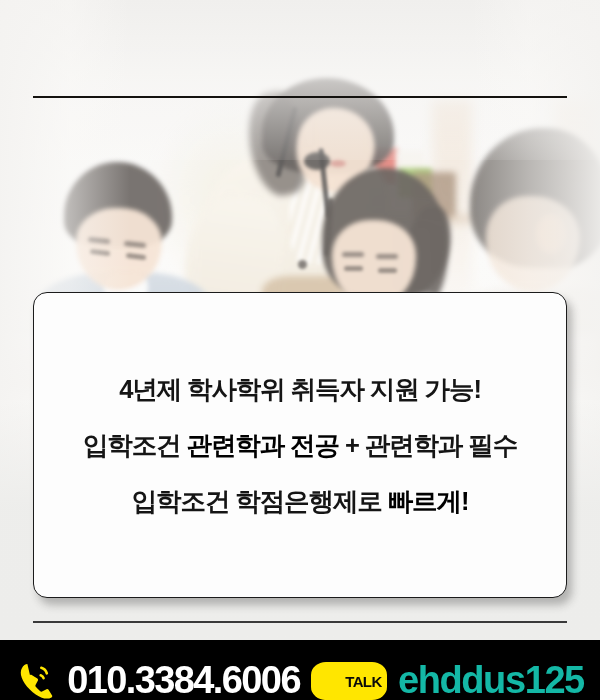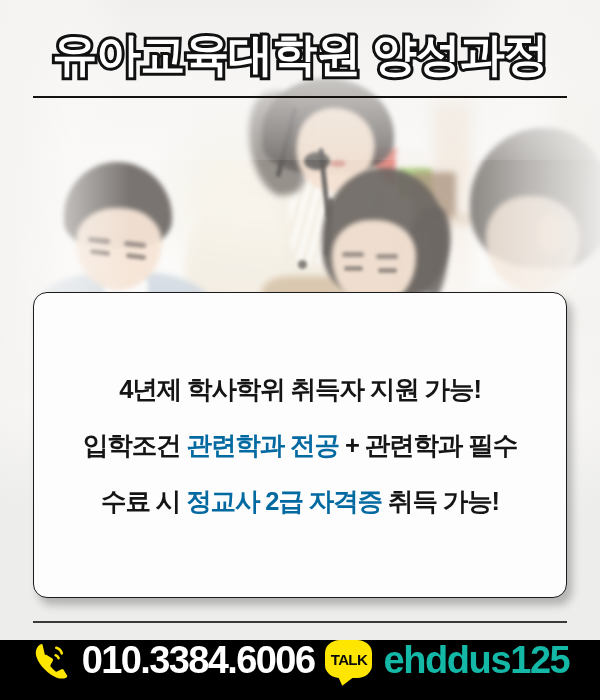--- a/index.html
+++ b/index.html
@@ -324,32 +324,32 @@
   }
   .card-line {
     font-size: 25.5px;
     line-height: 34px;
     font-weight: 900;
     letter-spacing: -1.1px;
     color: #151515;
     white-space: nowrap;
     text-align: center;
   }
-  .hl-red { color: #0369a1; }
+  .hl-red { color: #000000; }
 
   
   .contactbar {
     position: absolute;
     left: 0;
     top: 640px;
     width: 600px;
     height: 60px;
     background: #000000;
     display: flex;
-    align-items: flex-start;
+    align-items: flex-end;
     justify-content: center;
     gap: 11px;
   }
   .phone-icon { display: block; width: 40px; height: 40px; flex: none; }
   .phone-number {
     font-size: 38px;
     line-height: 40px;
     font-weight: 900;
     letter-spacing: -1.6px;
     color: #ffffff;
@@ -358,20 +358,21 @@
   .kakao {
     position: relative;
     flex: none;
     width: 47px;
     height: 38px;
     background: #ffe600;
     border-radius: 15px/13px;
     display: flex;
     align-items: center;
     justify-content: center;
+    padding-left: 29px;
   }
   .kakao-label {
     font-size: 15px;
     font-weight: 900;
     letter-spacing: -0.6px;
     color: #0a0a0a;
     line-height: 1;
   }
   .kakao::after {
     content: "";
@@ -451,38 +452,37 @@
 
       <div class="table-top"></div>
     </div>
     <div class="wash-all"></div>
     <div class="wash-top"></div>
     <div class="wash-left"></div>
     <div class="wash-right"></div>
     <div class="wash-bottom"></div>
   </div>
 
-  <div class="headline">유아교육대학원 양성과정</div>
 
   <div class="rule rule-top"></div>
 
   <div class="card">
 
     <div class="card-line">
       <span>4년제 학사학위 취득자 지원 가능!</span>
     </div>
 
     <div class="card-line">
       <span>입학조건 </span><span class="hl-red">관련학과 전공</span><span> + 관련학과 필수</span>
     </div>
 
+
     <div class="card-line">
-      <span>수료 시 </span><span class="hl-red">정교사 2급 자격증</span><span> 취득 가능!</span>
+      <span>입학조건 학점은행제로 </span><span class="hl-red">빠르게!</span>
     </div>
-
 
   </div>
 
   <div class="rule rule-bottom"></div>
 
   <div class="contactbar">
 
     <svg class="phone-icon" viewBox="0 0 64 64">
       <path fill="#ffe600" d="M18.2 6.5c-3.1 0-6.6 2.6-8.6 6.1-2.4 4.2-2.6 9.6-0.4 15.6 2.3 6.3 6.8 13 12.9 19.1 6.1 6.1 12.8 10.6 19.1 12.9 6 2.2 11.4 2 15.6-0.4 1.2-0.7 1.6-2.1 0.9-3.2l-5.6-9.1c-0.7-1.1-2.1-1.5-3.2-0.9l-7.3 3.9c-0.9 0.5-2 0.3-2.8-0.4-2.6-2.3-5-4.7-7.2-7.2-0.7-0.8-0.9-1.9-0.4-2.8l3.9-7.3c0.6-1.1 0.2-2.5-0.9-3.2l-9.1-5.6c-0.5-0.3-1-0.4-1.5-0.4-0.4 0-0.9 0.1-1.3 0.3z"></path>
       <path fill="none" stroke="#ffe600" stroke-width="4.2" stroke-linecap="round" d="M40.5 12.5c4.2 1.2 7.6 4.6 8.8 8.8"></path>

